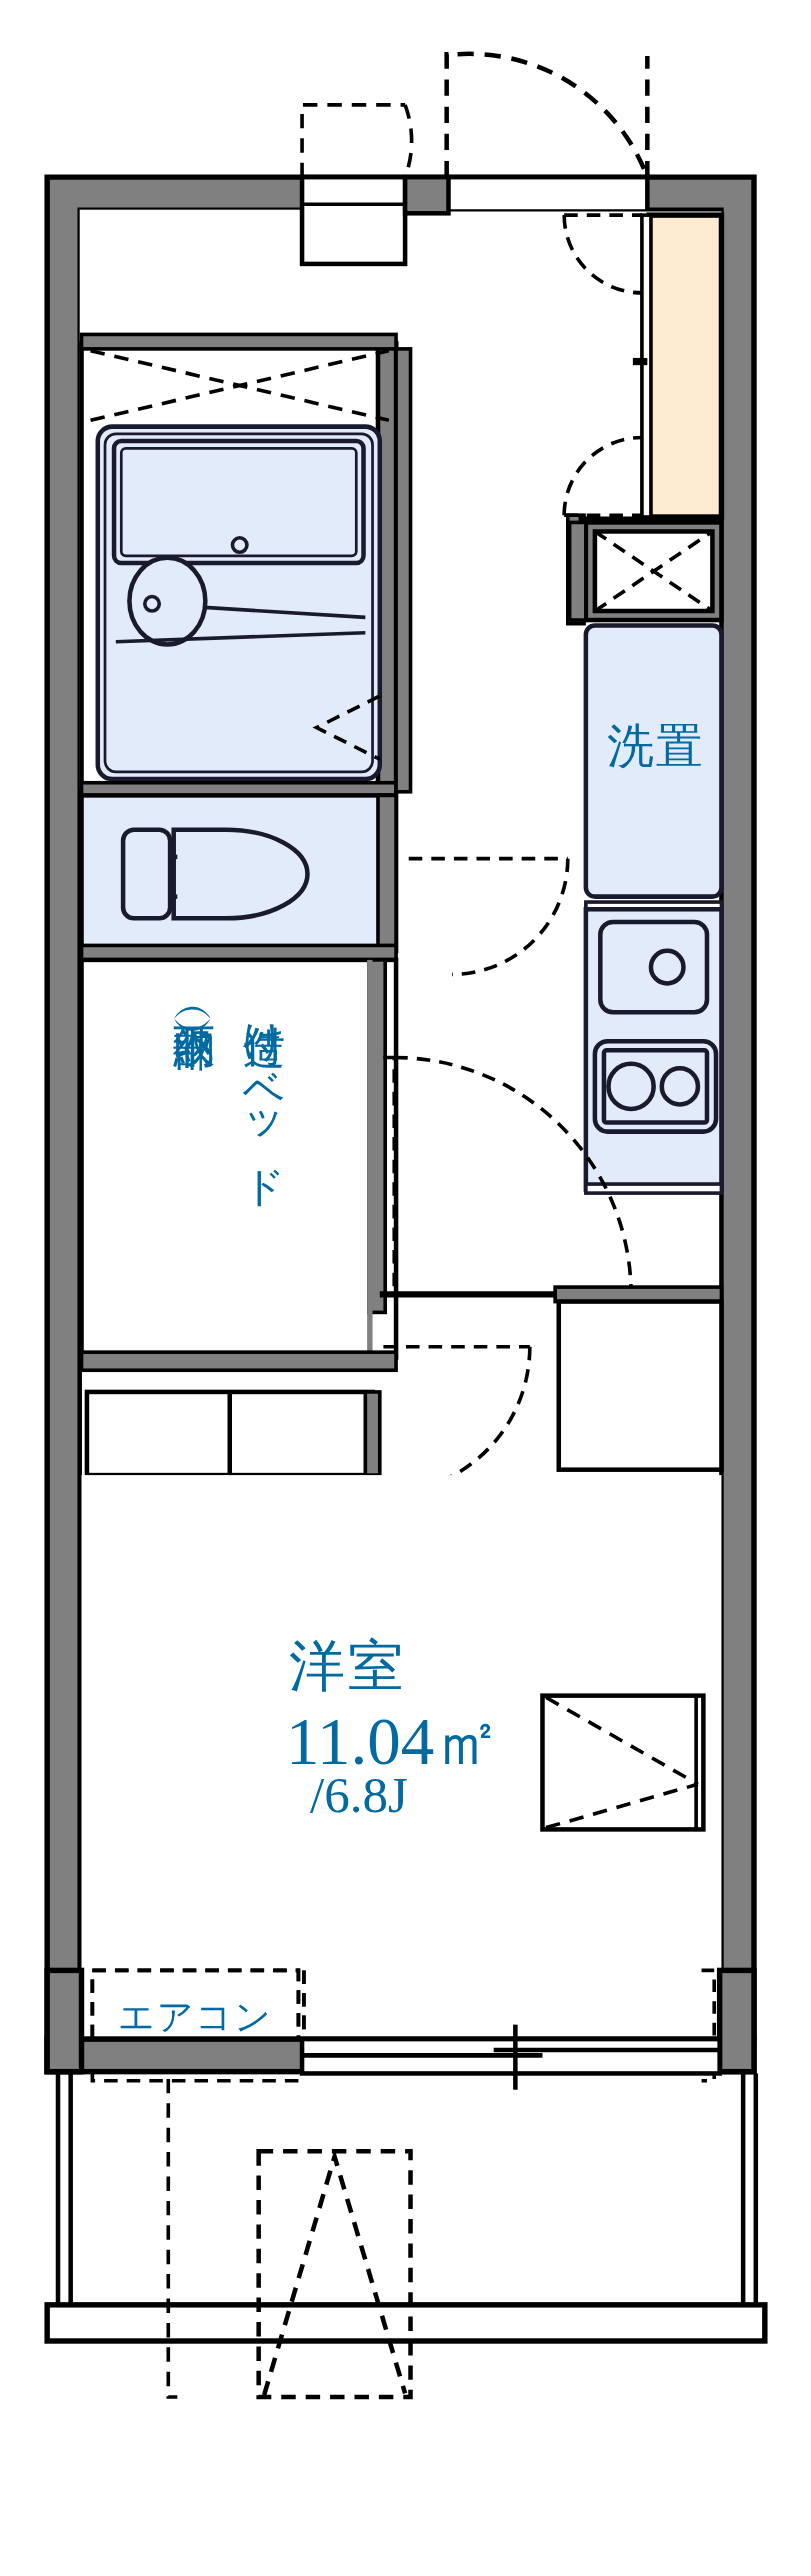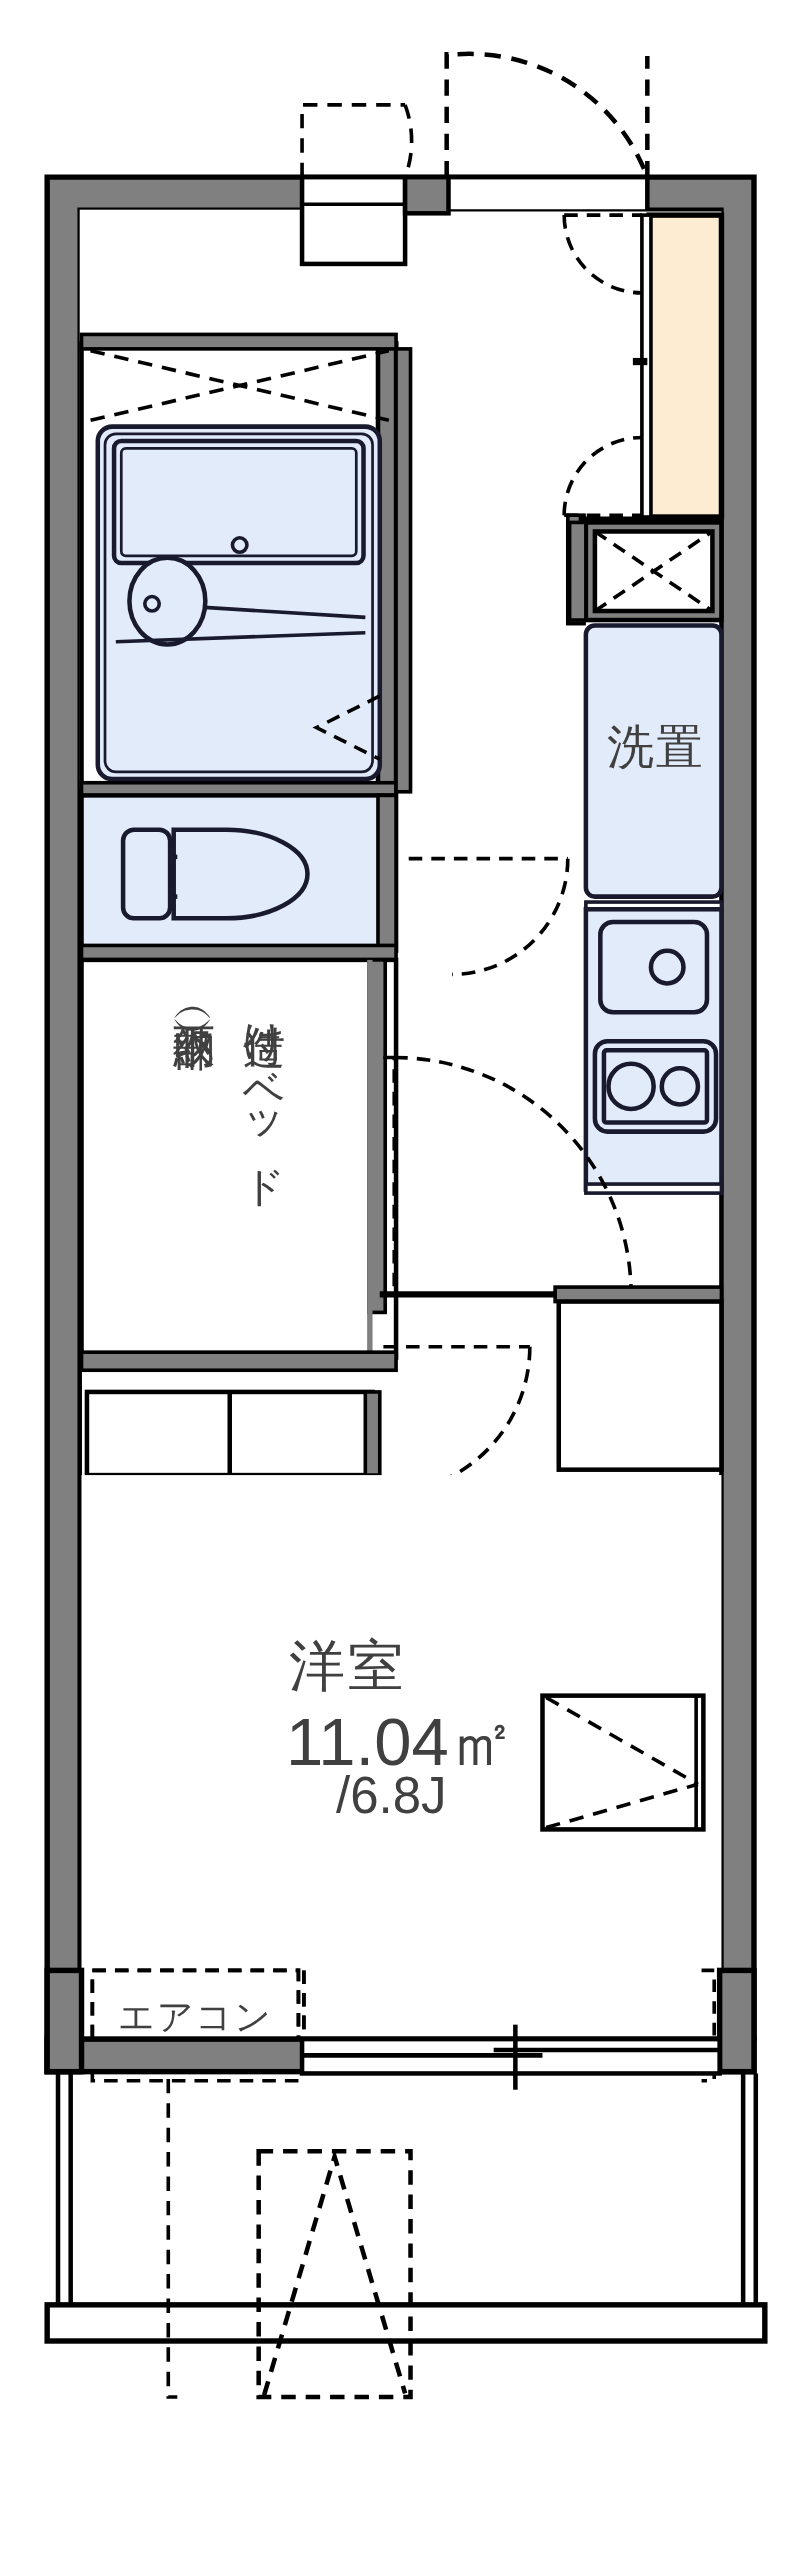--- a/index.html
+++ b/index.html
@@ -4,22 +4,22 @@
 <title>Floor Plan</title>
 <style>
   html,body{margin:0;padding:0;background:#ffffff;}
   body{
     font-family:"Liberation Sans","DejaVu Sans",sans-serif;
     width:812px;height:2576px;position:relative;overflow:hidden;
   }
   #plan{position:absolute;left:0;top:0;width:812px;height:2576px;}
   .lbl{
     position:absolute;
-    font-family:Liberation Sans, sans-serif;
-    color:#404040;
+    font-family:Liberation Serif, serif;
+    color:#0369a1;
     white-space:nowrap;
     line-height:1.0;
     user-select:none;
   }
   .vlabel{
     writing-mode:vertical-rl;
     text-orientation:upright;
     white-space:nowrap;
     line-height:1.05;
   }
@@ -300,16 +300,16 @@
 <div class="lbl" style="left:607px;top:723px;font-size:47px;letter-spacing:1.8px;">洗置</div>
 
 <div class="lbl vlabel" style="left:242px;top:994px;font-size:42px;">造付けベッド</div>
 
 <div class="lbl vlabel" style="left:172px;top:994px;font-size:42px;">（下部収納）</div>
 
 <div class="lbl center" style="left:289px;top:1638px;font-size:56px;letter-spacing:2.7px;">洋室</div>
 
 <div class="lbl center" style="left:286px;top:1708px;font-size:67px;">11.04㎡</div>
 
-<div class="lbl center" style="left:336px;top:1770px;font-size:51px;">/6.8J</div>
+<div class="lbl center" style="left:310px;top:1770px;font-size:51px;">/6.8J</div>
 
 <div class="lbl" style="left:118px;top:1999px;font-size:36px;letter-spacing:1.8px;">エアコン</div>
 
 
 </body></html>

